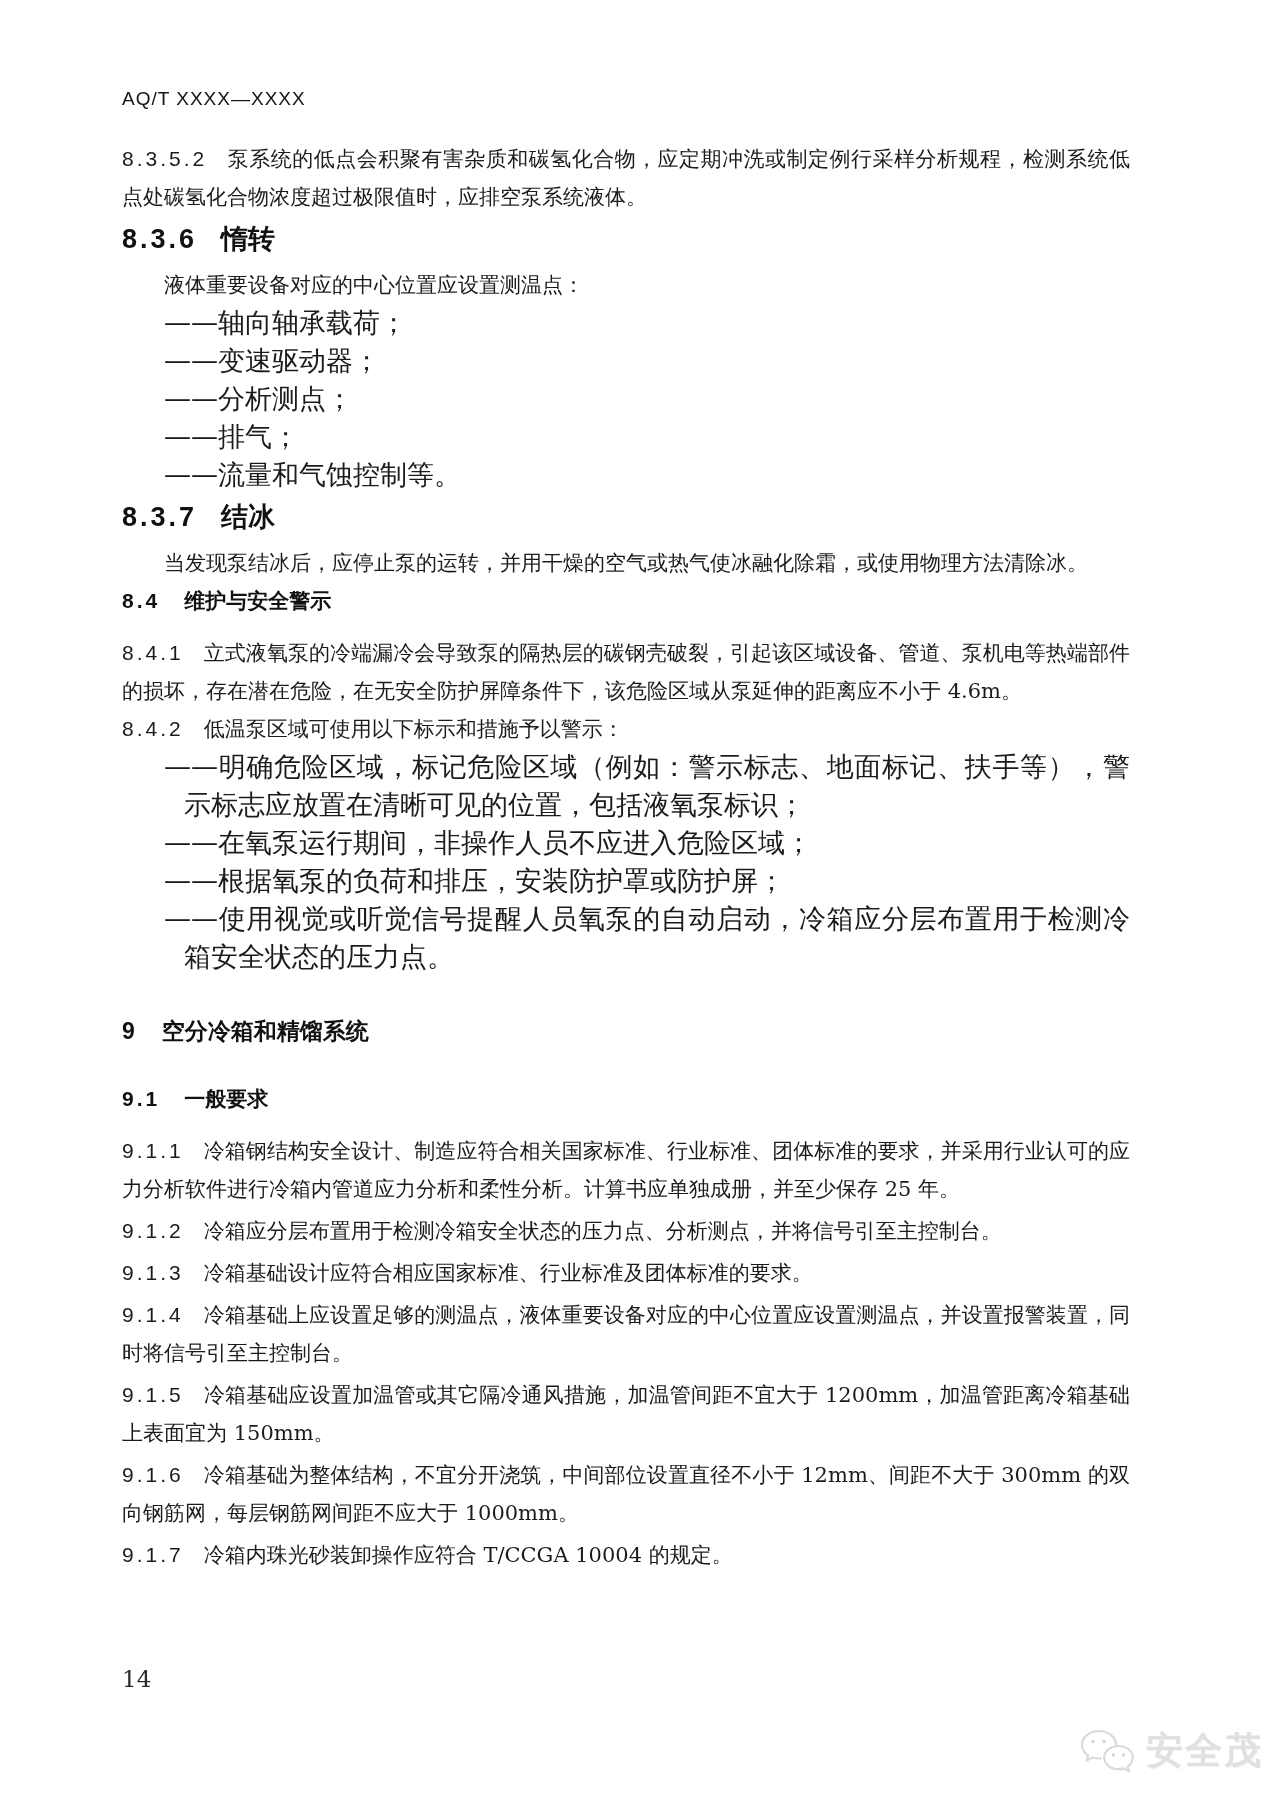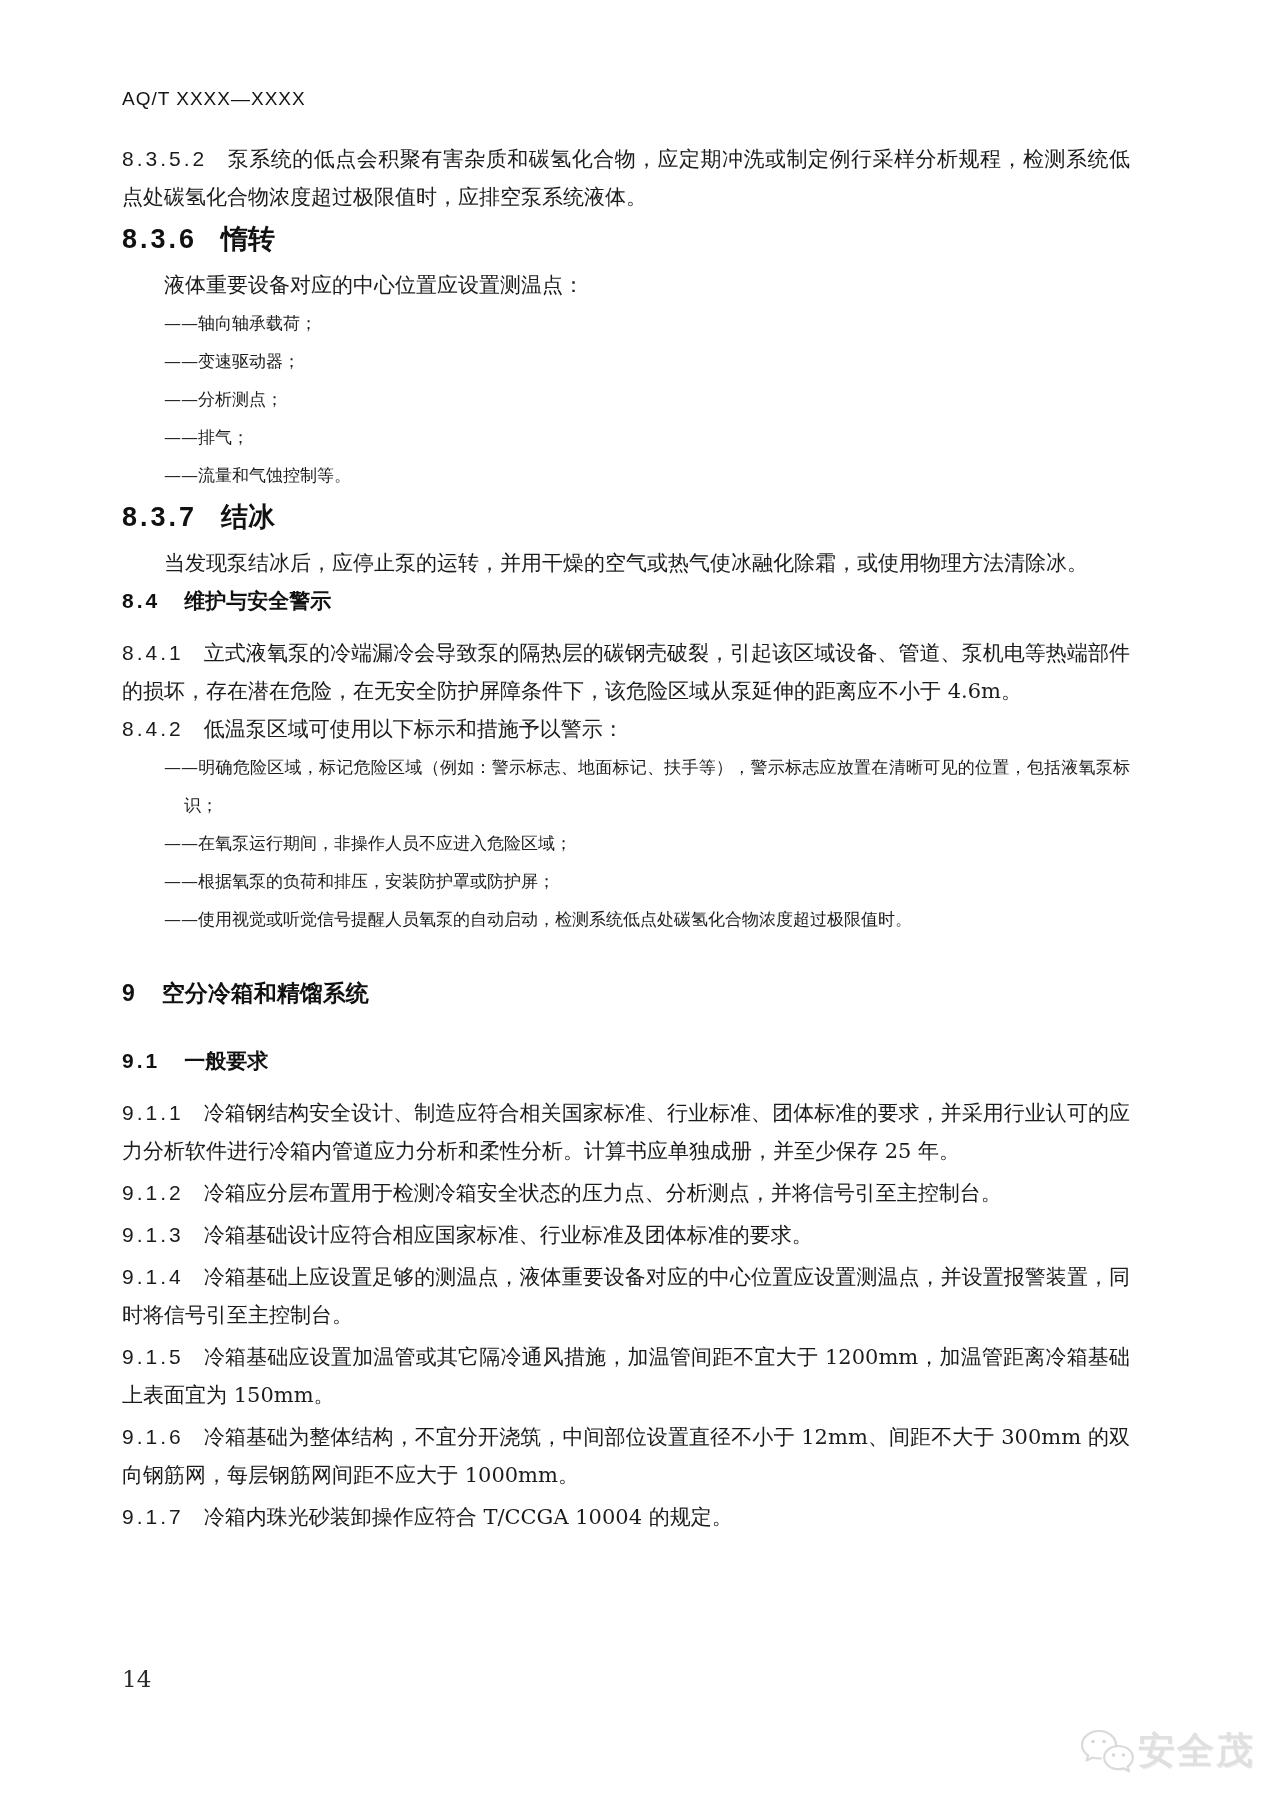--- a/index.html
+++ b/index.html
@@ -35,21 +35,21 @@
     margin-right: 20px;
     white-space: nowrap;
   }
   .para {
     font-size: 21px;
     line-height: 38px;
     text-align: justify;
     text-indent: 42px;
   }
   .dlist .ditem {
-    font-size: 17px;
+    font-size: 27px;
     line-height: 38px;
     text-align: justify;
     padding-left: 62px;
     text-indent: -20px;
   }
   .h {
     font-family: "Liberation Sans", sans-serif;
     font-weight: bold;
     color: #111111;
   }
@@ -80,21 +80,21 @@
     left: 122px; top: 1666px;
     font-size: 23px;
     font-family: "DejaVu Serif", serif;
     color: #2a2a2a;
   }
   .watermark {
     position: absolute;
     left: 1078px; top: 1726px;
     display: flex;
     align-items: center;
-    gap: 2px;
+    gap: 10px;
     color: #dcdcdc;
     user-select: none;
   }
   .watermark .wm-text {
     font-family: "Liberation Sans", sans-serif;
     font-size: 37px;
     font-weight: bold;
     letter-spacing: 2px;
     color: #e0e0e0;
     text-shadow: 1px 1px 0 #f4f4f4;
@@ -131,21 +131,21 @@
     <h2 class="h h2"><span class="num">8.4</span><span>维护与安全警示</span></h2>
 
     <p class="clause mb0"><span class="num">8.4.1</span><span>立式液氧泵的冷端漏冷会导致泵的隔热层的碳钢壳破裂，引起该区域设备、管道、泵机电等热端部件的损坏，存在潜在危险，在无安全防护屏障条件下，该危险区域从泵延伸的距离应不小于 4.6m。</span></p>
 
     <p class="clause mb0"><span class="num">8.4.2</span><span>低温泵区域可使用以下标示和措施予以警示：</span></p>
 
     <div class="dlist">
       <p class="ditem">——明确危险区域，标记危险区域（例如：警示标志、地面标记、扶手等），警示标志应放置在清晰可见的位置，包括液氧泵标识；</p>
       <p class="ditem">——在氧泵运行期间，非操作人员不应进入危险区域；</p>
       <p class="ditem">——根据氧泵的负荷和排压，安装防护罩或防护屏；</p>
-      <p class="ditem">——使用视觉或听觉信号提醒人员氧泵的自动启动，检测系统低点处碳氢化合物浓度超过极限值时。</p>
+      <p class="ditem">——使用视觉或听觉信号提醒人员氧泵的自动启动，冷箱应分层布置用于检测冷箱安全状态的压力点。</p>
     </div>
 
     <h1 class="h h1"><span class="num">9</span><span>空分冷箱和精馏系统</span></h1>
 
     <h2 class="h h2"><span class="num">9.1</span><span>一般要求</span></h2>
 
     <p class="clause"><span class="num">9.1.1</span><span>冷箱钢结构安全设计、制造应符合相关国家标准、行业标准、团体标准的要求，并采用行业认可的应力分析软件进行冷箱内管道应力分析和柔性分析。计算书应单独成册，并至少保存 25 年。</span></p>
 
     <p class="clause"><span class="num">9.1.2</span><span>冷箱应分层布置用于检测冷箱安全状态的压力点、分析测点，并将信号引至主控制台。</span></p>
 

